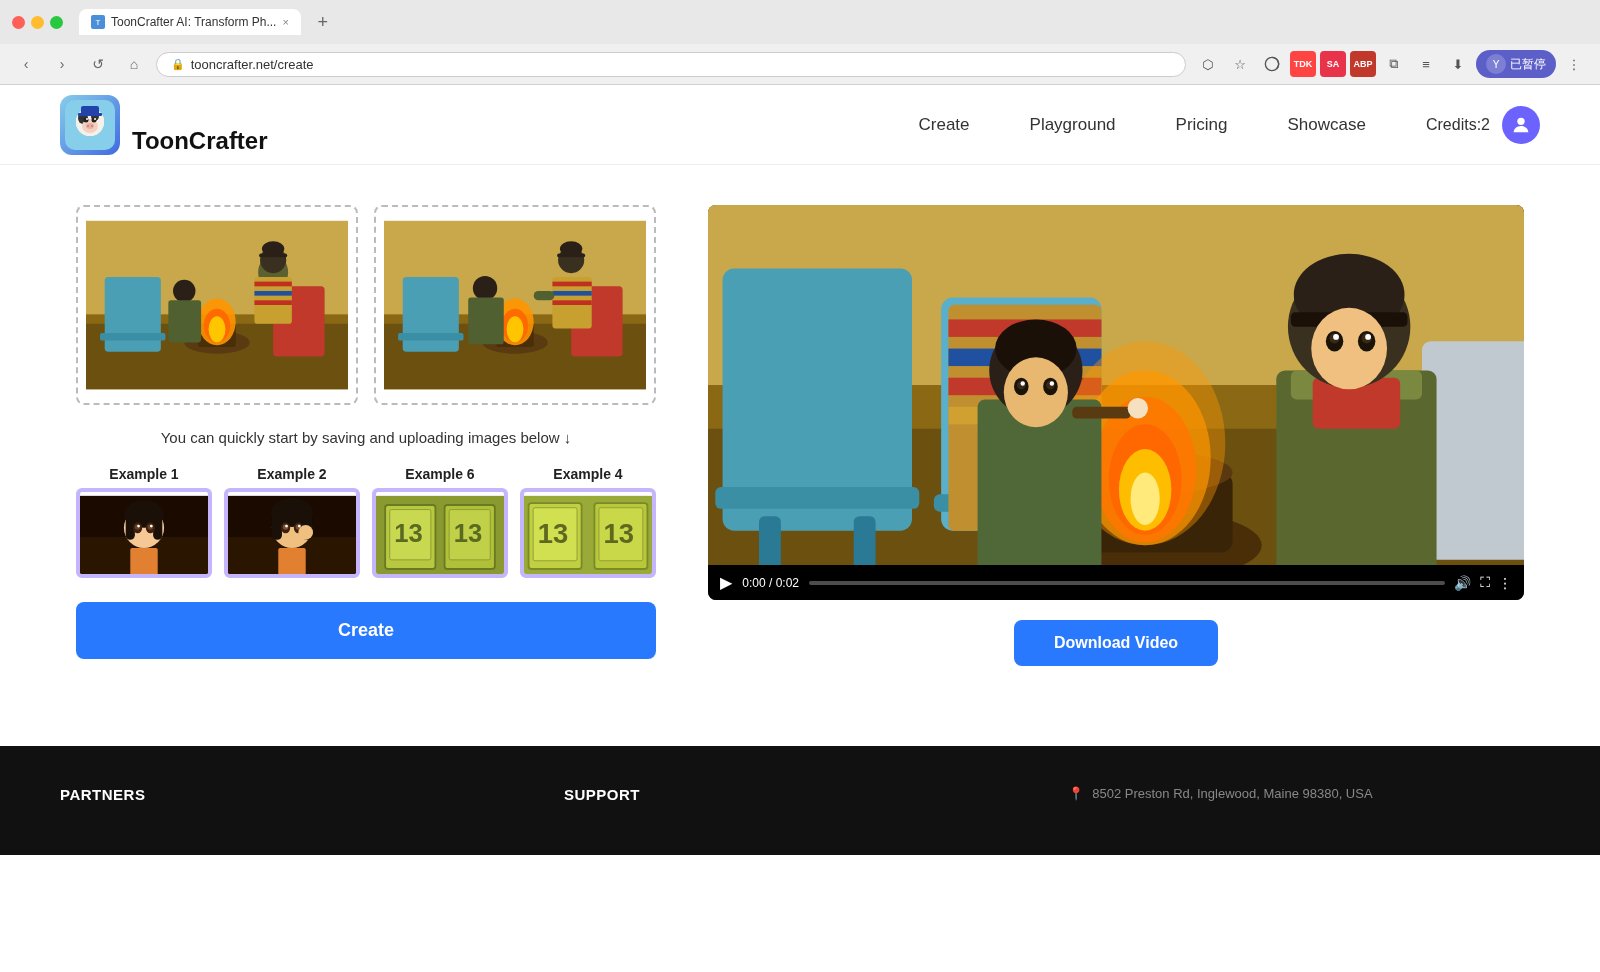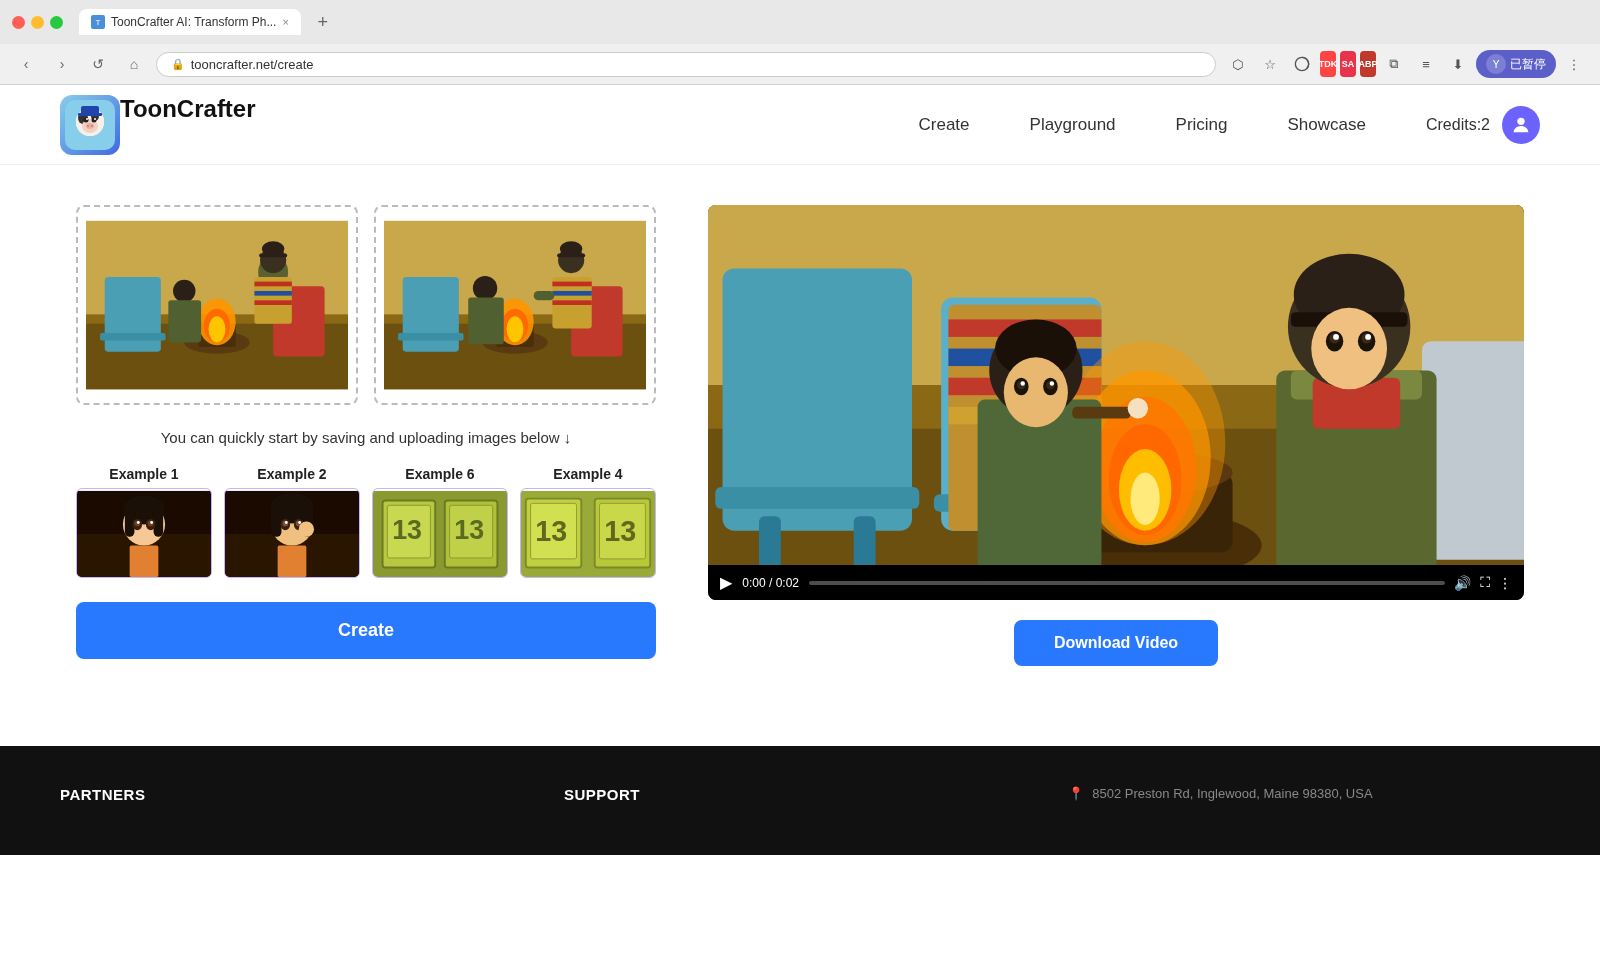--- a/index.html
+++ b/index.html
@@ -74,21 +74,21 @@
     .toolbar-actions {
       display: flex; align-items: center; gap: 4px;
     }
     .toolbar-icon {
       width: 28px; height: 28px;
       display: flex; align-items: center; justify-content: center;
       border-radius: 4px; cursor: pointer; color: #555;
       font-size: 13px;
     }
     .extension-icon {
-      width: 16px; height: 26px; border-radius: 4px;
+      width: 26px; height: 26px; border-radius: 4px;
       display: flex; align-items: center; justify-content: center;
       font-size: 11px; font-weight: bold; color: white; cursor: pointer;
     }
     .user-badge {
       background: #5b5fc7;
       color: white;
       border-radius: 20px;
       padding: 4px 10px;
       font-size: 12px;
       display: flex; align-items: center; gap: 4px;
@@ -107,21 +107,21 @@
     
     .header {
       display: flex;
       align-items: center;
       padding: 0 60px;
       height: 80px;
       border-bottom: 1px solid #eee;
       background: #fff;
     }
     .logo-area {
-      display: flex; align-items: flex-start; text-decoration: none;
+      display: flex; align-items: flex-end; gap: 12px; text-decoration: none;
     }
     .logo-img {
       width: 60px; height: 60px; border-radius: 12px; overflow: hidden;
       background: linear-gradient(135deg, #87ceeb, #4169e1);
       display: flex; align-items: center; justify-content: center; font-size: 28px;
     }
     .logo-text {
       font-size: 24px; font-weight: 600; color: #111;
     }
     .nav {
@@ -192,21 +192,21 @@
     }
     .example-item {
       flex: 1; text-align: center;
     }
     .example-label {
       font-size: 14px; font-weight: 600; color: #222;
       margin-bottom: 6px;
     }
     .example-thumb {
       width: 100%; height: 90px; border-radius: 6px; overflow: hidden;
-      border: 1px solid #c4b5fd;
+      border: 4px solid #c4b5fd;
     }
 
     
     .create-btn {
       width: 100%;
       background: #2979ff;
       color: white;
       border: none;
       border-radius: 8px;
       padding: 18px;

